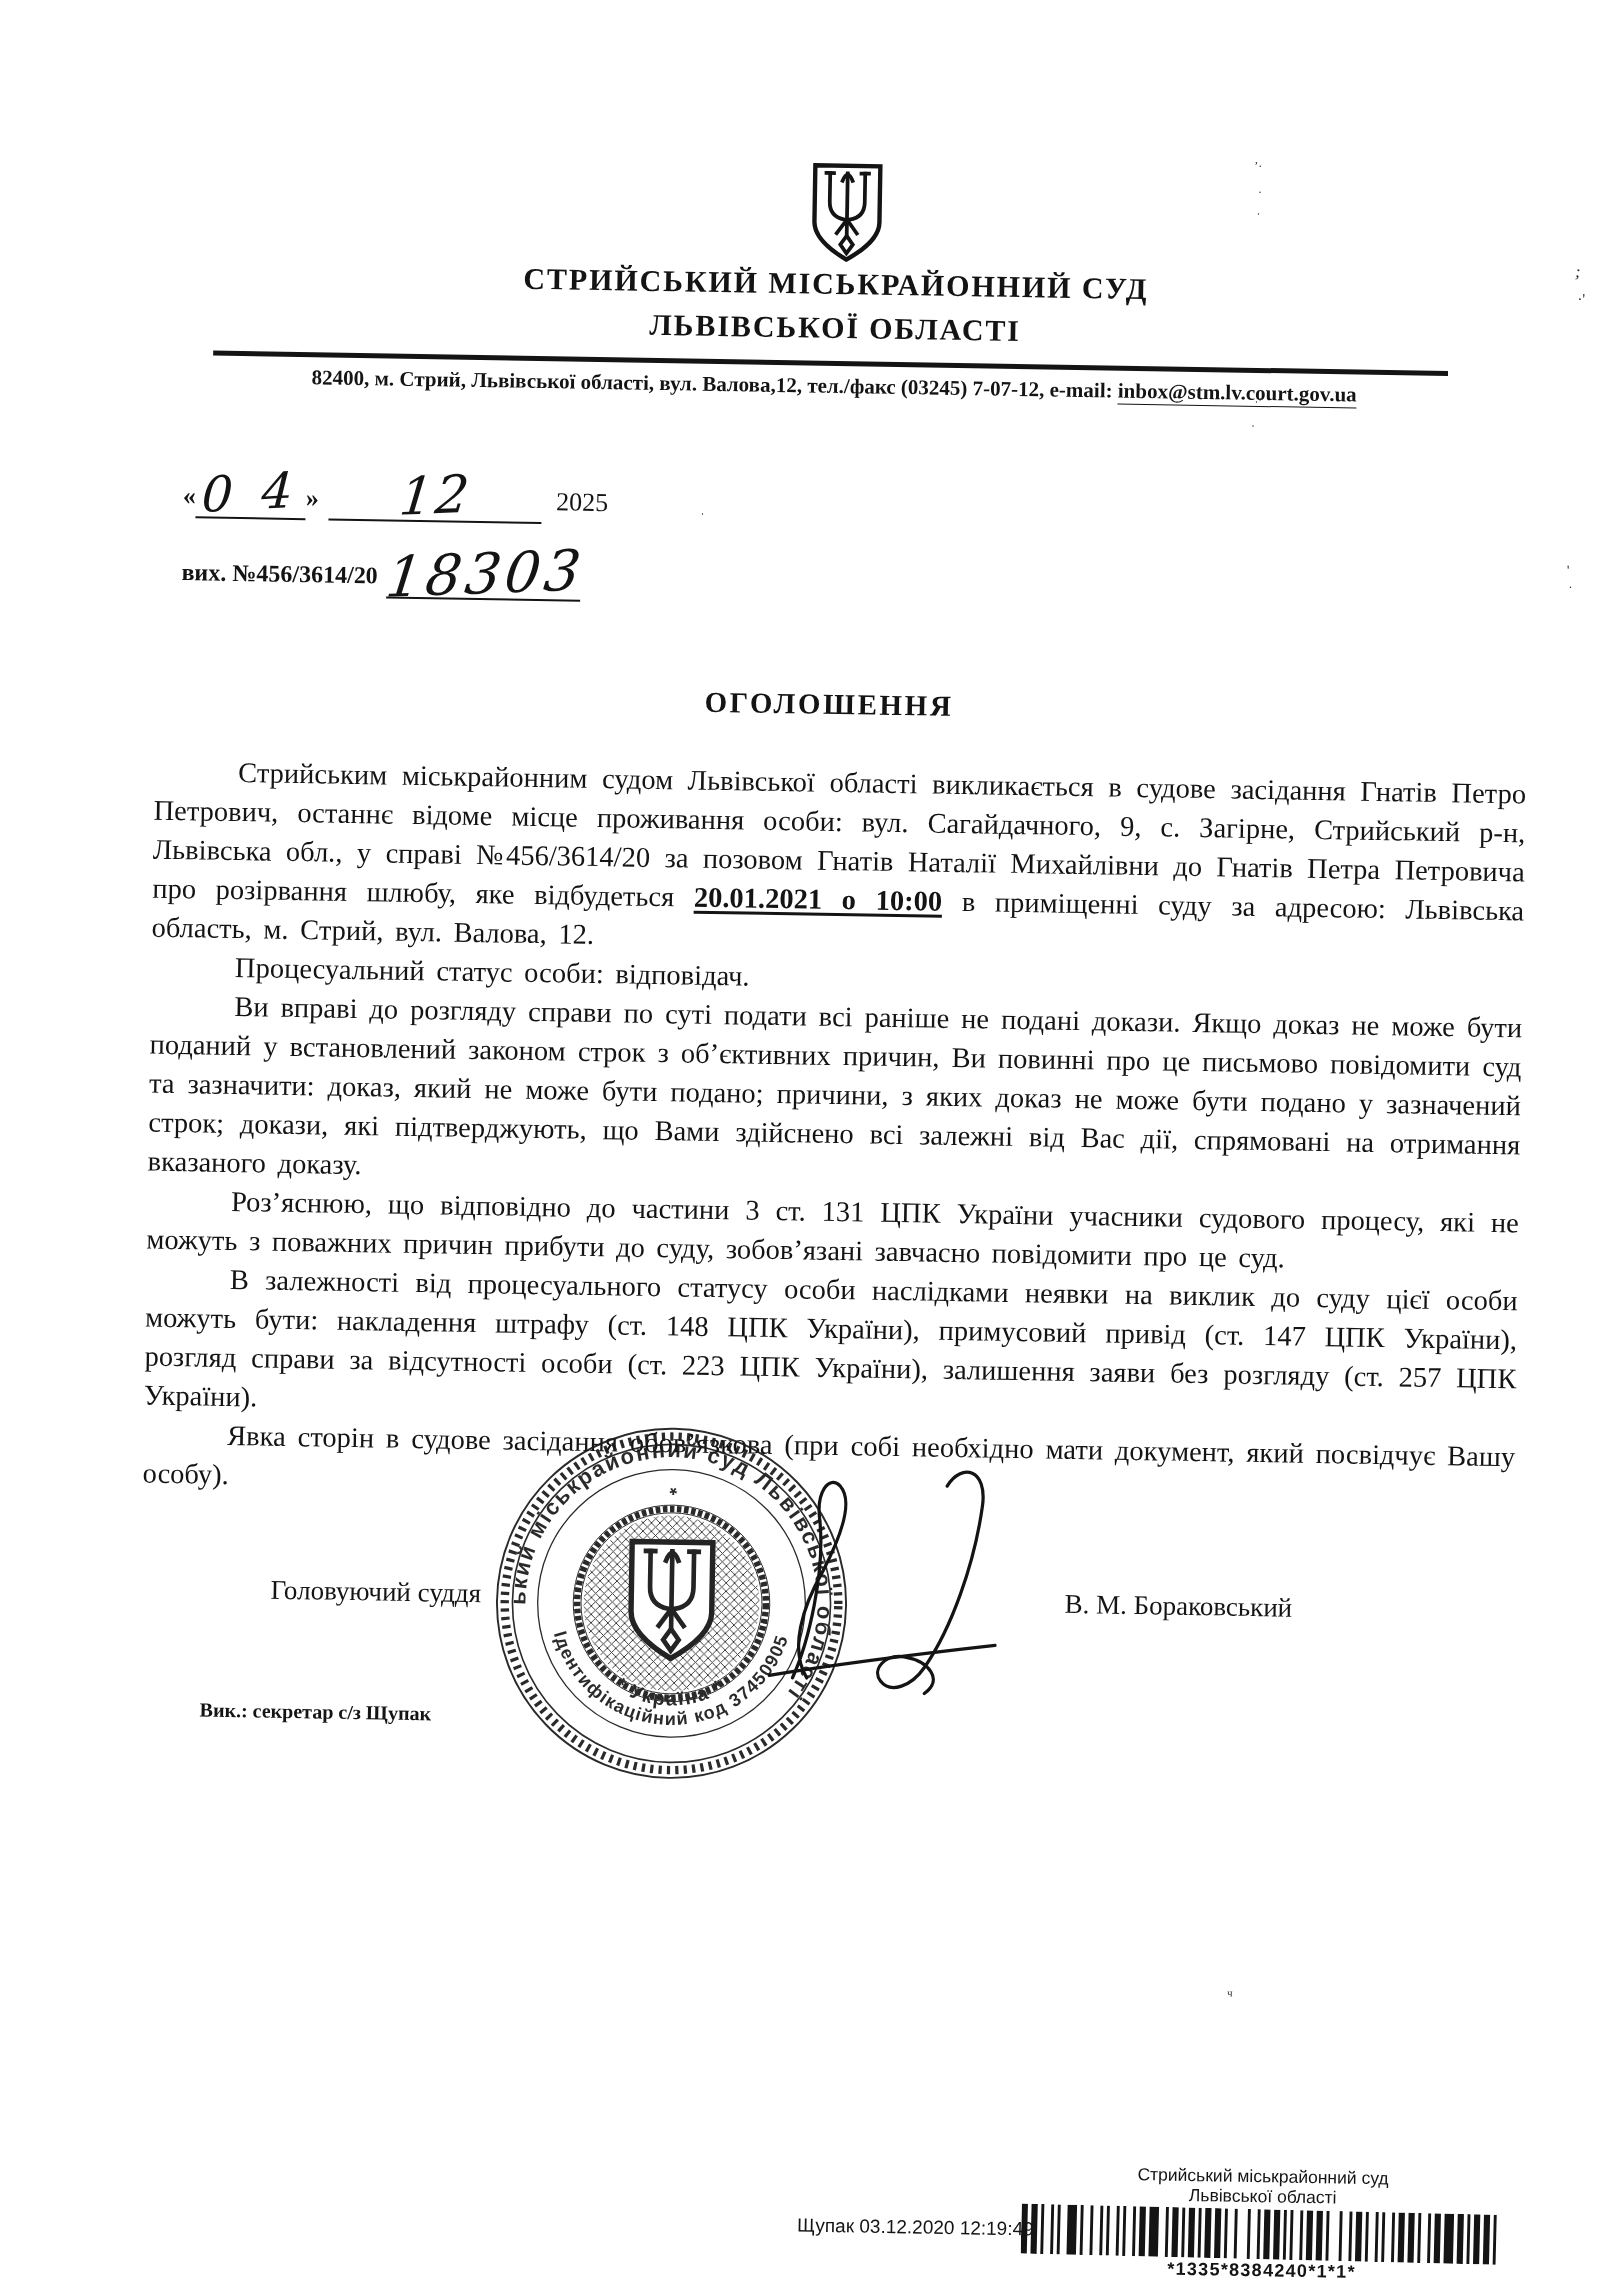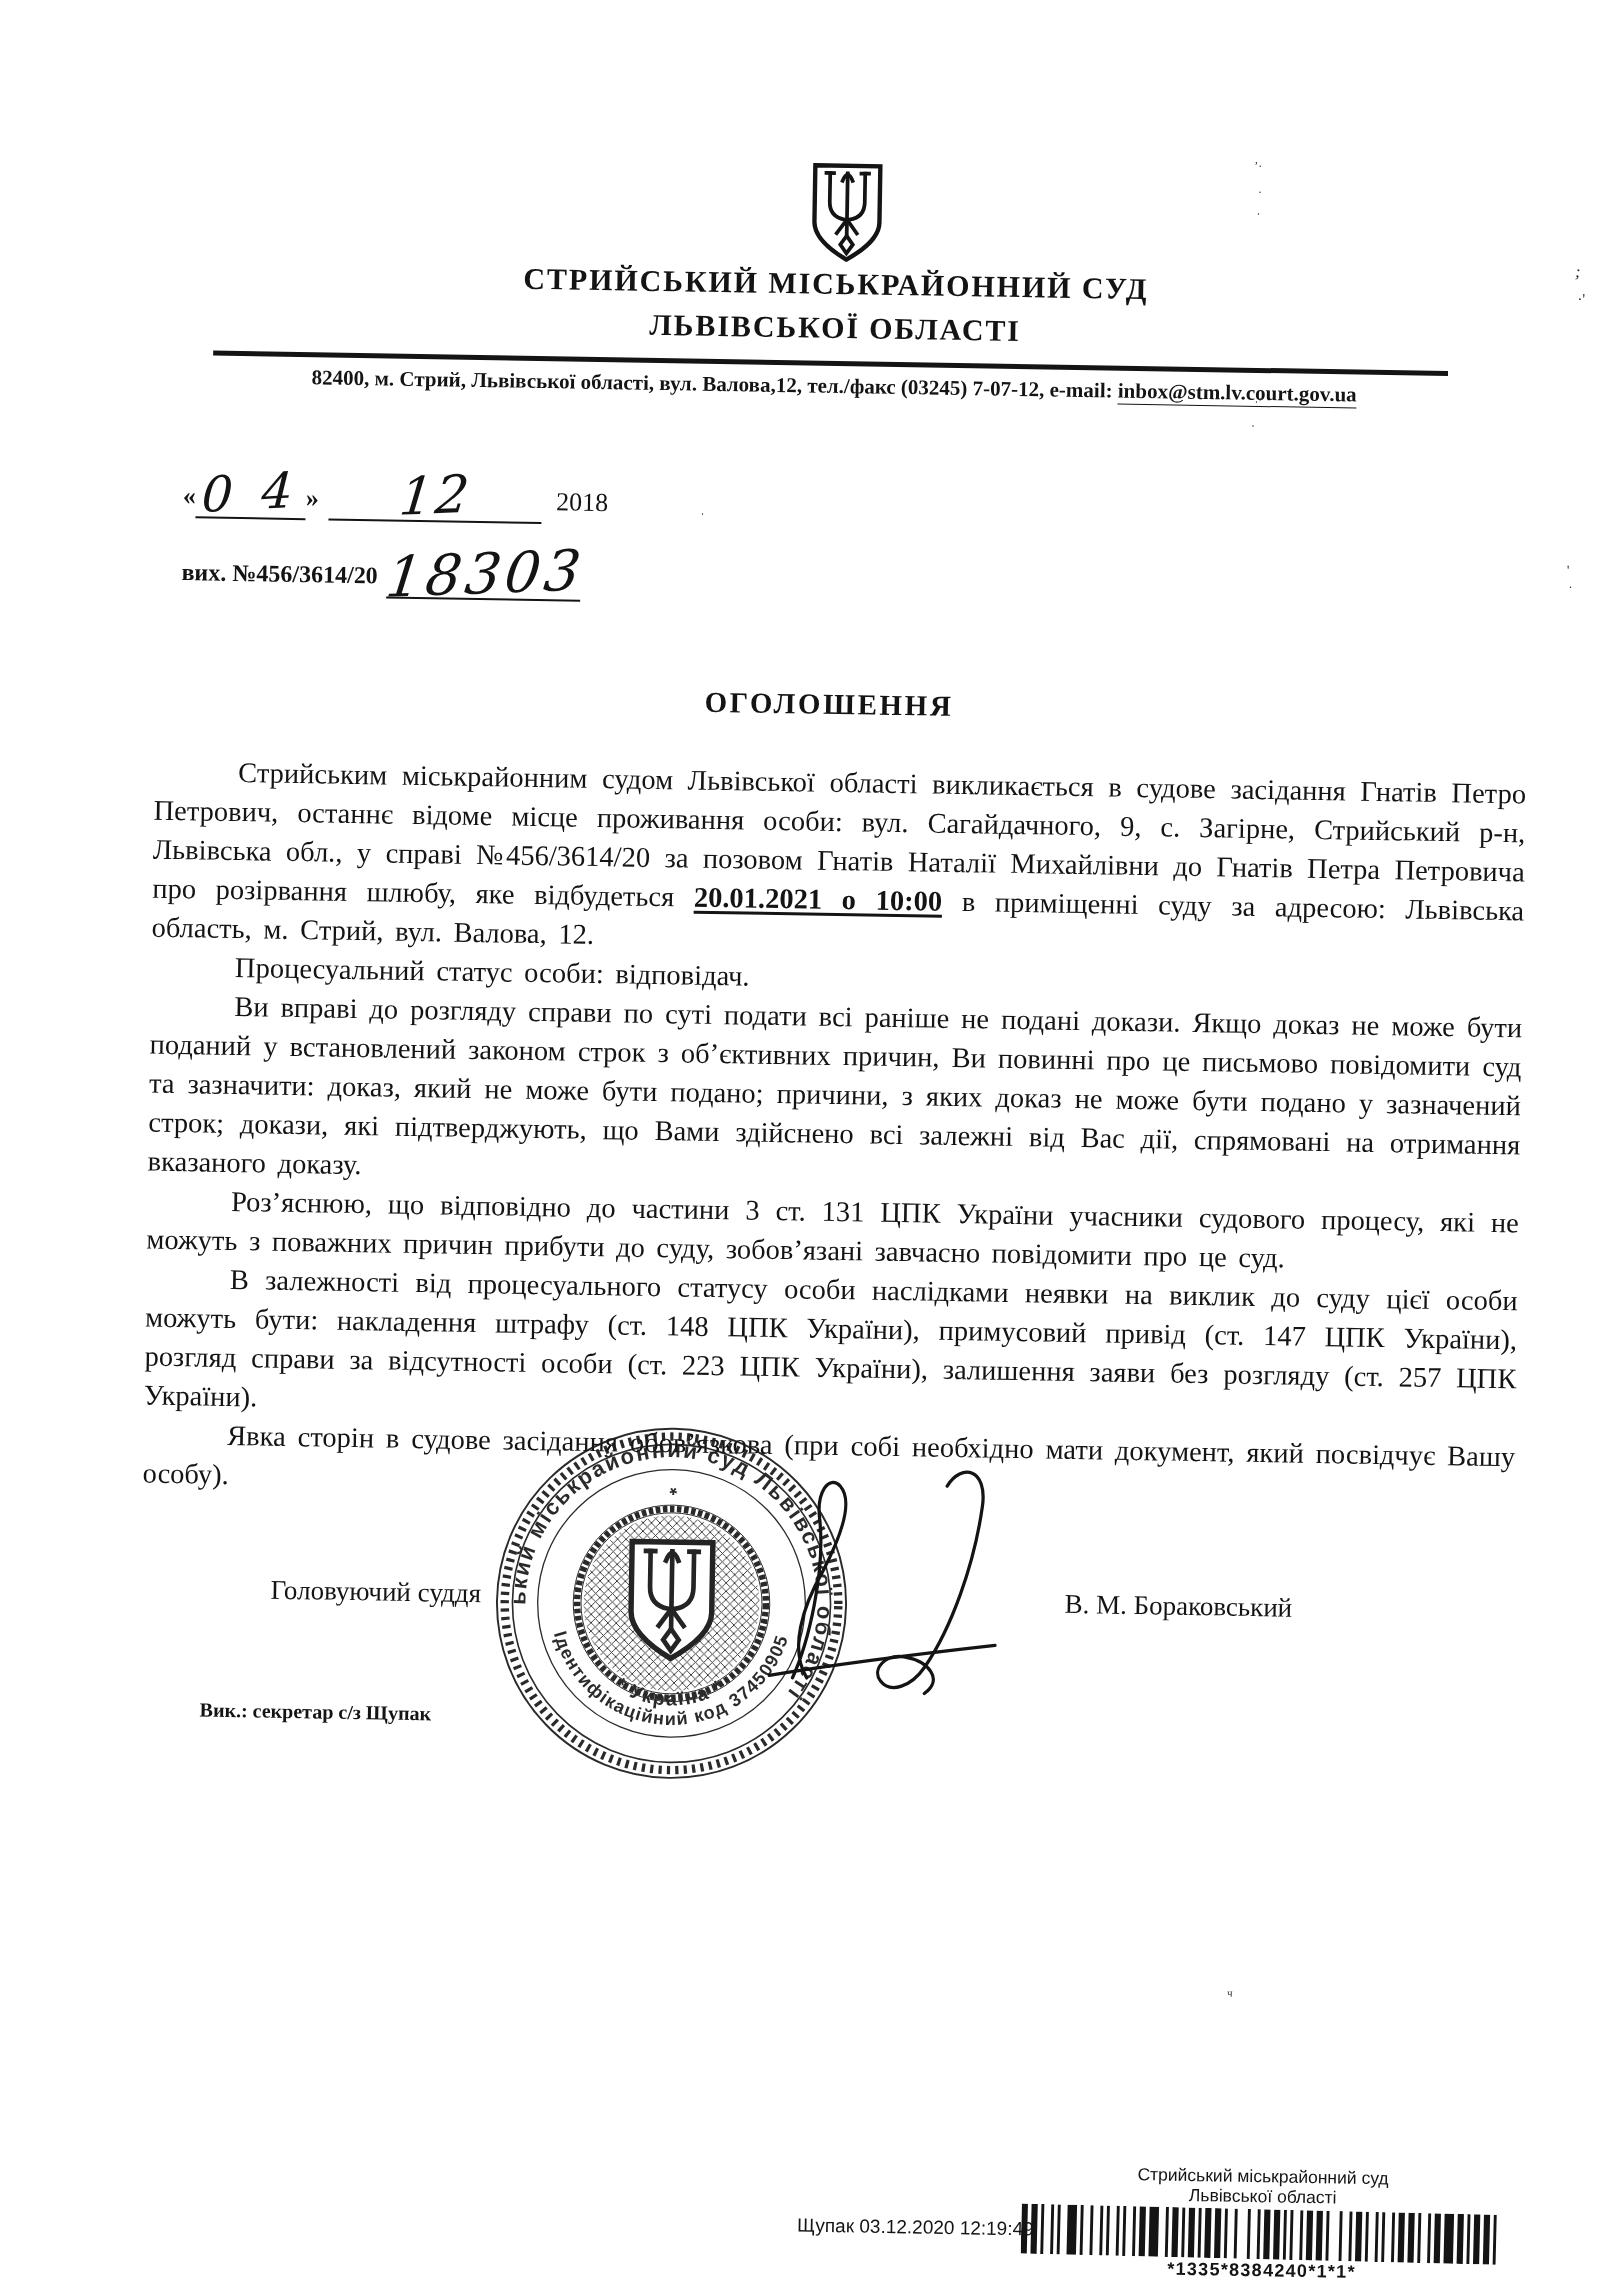--- a/index.html
+++ b/index.html
@@ -88,21 +88,21 @@
     <use href="#tryzub"></use>
   </svg>
   <div class="court-h1">СТРИЙСЬКИЙ МІСЬКРАЙОННИЙ СУД</div>
   <div class="court-h2">ЛЬВІВСЬКОЇ ОБЛАСТІ</div>
   <div class="rule"></div>
   <div class="addr">
     <span>82400, м. Стрий, Львівської області, вул. Валова,12, тел./факс (03245) 7-07-12, e-mail: </span><span class="email">inbox@stm.lv.court.gov.ua</span>
   </div>
 
   <div class="dateline">
-    <span>«</span><span class="blank b1"><span class="hw hw-day">0 4</span></span><span>»</span><span class="blank b2"><span class="hw hw-month">12</span></span><span class="year">2018</span>
+    <span>«</span><span class="blank b1"><span class="hw hw-day">0 4</span></span><span>»</span><span class="blank b2"><span class="hw hw-month">12</span></span><span class="year">2025</span>
   </div>
 
   <div class="refline">
     <span>вих. №456/3614/20</span><span class="blank b3"><span class="hw hw-num">18303</span></span>
   </div>
 
   <div class="title">ОГОЛОШЕННЯ</div>
 
   <div class="body-text">
       <p class="para"><span>Стрийським міськрайонним судом Львівської області викликається в судове засідання Гнатів Петро Петрович, останнє відоме місце проживання особи: вул. Сагайдачного, 9, с. Загірне, Стрийський р-н, Львівська обл., у справі №456/3614/20 за позовом Гнатів Наталії Михайлівни до Гнатів Петра Петровича про розірвання шлюбу, яке відбудеться </span><span class="b u">20.01.2021 о 10:00</span><span> в приміщенні суду за адресою: Львівська область, м. Стрий, вул. Валова, 12.</span></p>

